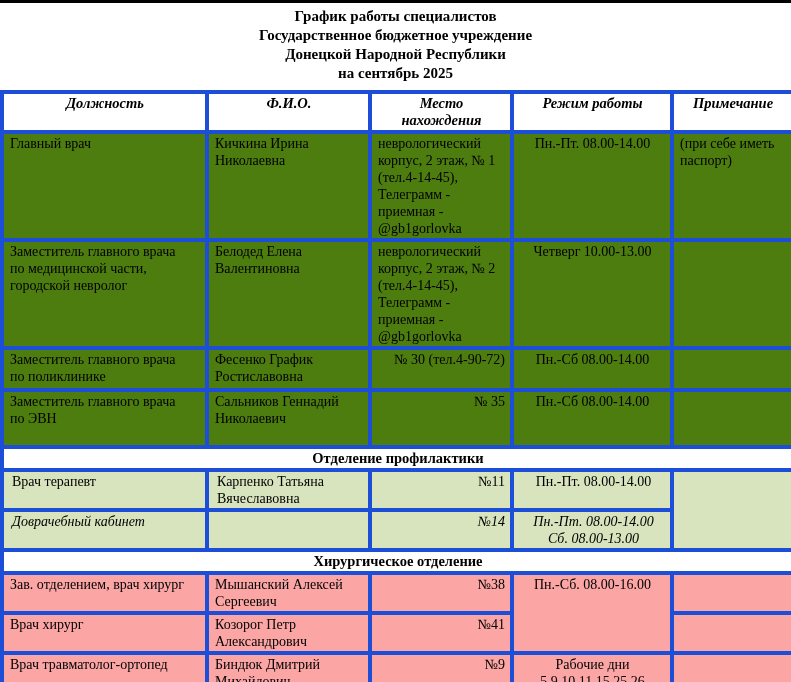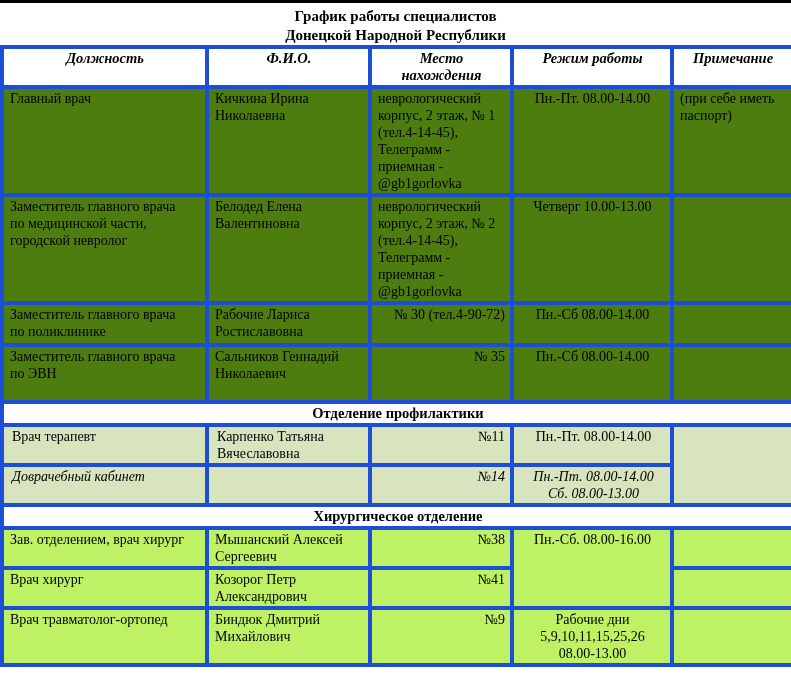--- a/index.html
+++ b/index.html
@@ -21,21 +21,21 @@
     width: 100%;
     height: 3px;
     background: #000;
   }
   .title-block {
     text-align: center;
     font-weight: bold;
     font-size: 15px;
     line-height: 19px;
     padding-top: 4px;
-    padding-bottom: 0;
+    padding-bottom: 7px;
   }
   table.schedule {
     width: 791px;
     border-collapse: collapse;
     table-layout: fixed;
     font-size: 14px;
     line-height: 17px;
   }
   table.schedule td, table.schedule th {
     border: 4px solid #1d4ed8;
@@ -65,39 +65,41 @@
 
   td.c-pos  { text-align: left; }
   td.c-fio  { text-align: left; }
   td.c-loc  { text-align: left; }
   td.c-loc.centered { text-align: right; }
   td.c-mode { text-align: center; vertical-align: middle; }
   td.c-note { text-align: left; }
 
   tr.sec-yellow td { background: #4d7c0f; }
   tr.sec-green  td { background: #d8e4bd; padding-left: 8px; }
-  tr.sec-orange td { background: #bef264; }
+  tr.sec-orange td { background: #fca5a5; }
 
   td.divider {
     background: #ffffff;
     font-weight: bold;
     text-align: center;
     padding: 1px 4px;
     font-size: 14.5px;
   }
 </style>
 </head>
 <body>
 
 <div class="page">
   <div class="top-rule"></div>
 
   <div class="title-block">
     <div>График работы специалистов</div>
+    <div>Государственное бюджетное учреждение</div>
     <div>Донецкой Народной Республики</div>
+    <div>на сентябрь 2025</div>
   </div>
 
   <table class="schedule">
     <colgroup>
       <col class="col-pos">
         <col class="col-fio">
         <col class="col-loc">
         <col class="col-mode">
         <col class="col-note">
     </colgroup>
@@ -139,21 +141,21 @@
 Телеграмм -
 приемная -
 @gb1gorlovka</td>
       <td class="c-mode">Четверг 10.00-13.00</td>
       <td class="c-note"></td>
     </tr>
 
     <tr class="sec-yellow" style="height:42px;">
       <td class="c-pos">Заместитель главного врача
 по поликлинике</td>
-      <td class="c-fio">Рабочие Лариса
+      <td class="c-fio">Фесенко График
 Ростиславовна</td>
       <td class="c-loc centered">№ 30 (тел.4-90-72)</td>
       <td class="c-mode">Пн.-Сб 08.00-14.00</td>
       <td class="c-note"></td>
     </tr>
 
     <tr class="sec-yellow" style="height:57px;">
       <td class="c-pos">Заместитель главного врача
 по ЭВН</td>
       <td class="c-fio">Сальников Геннадий

